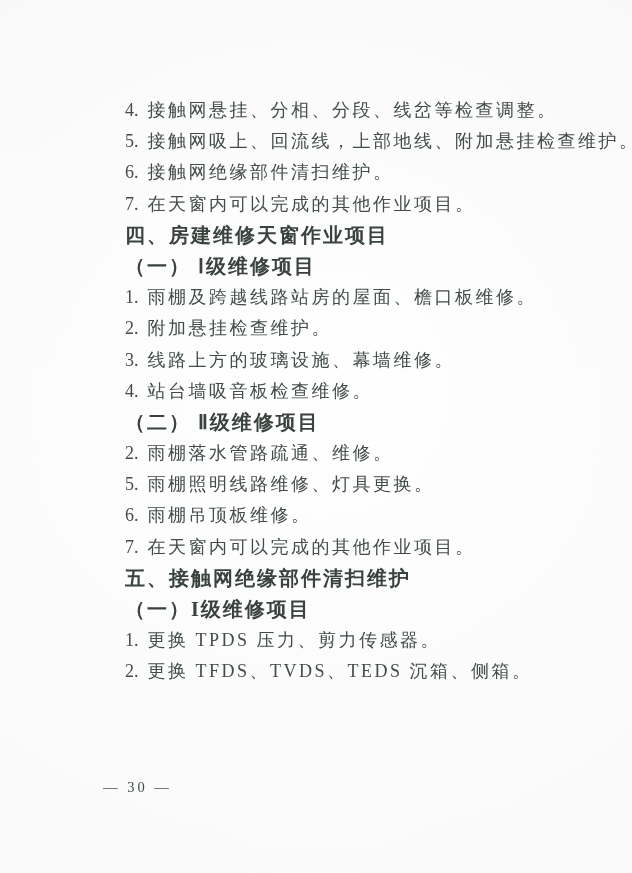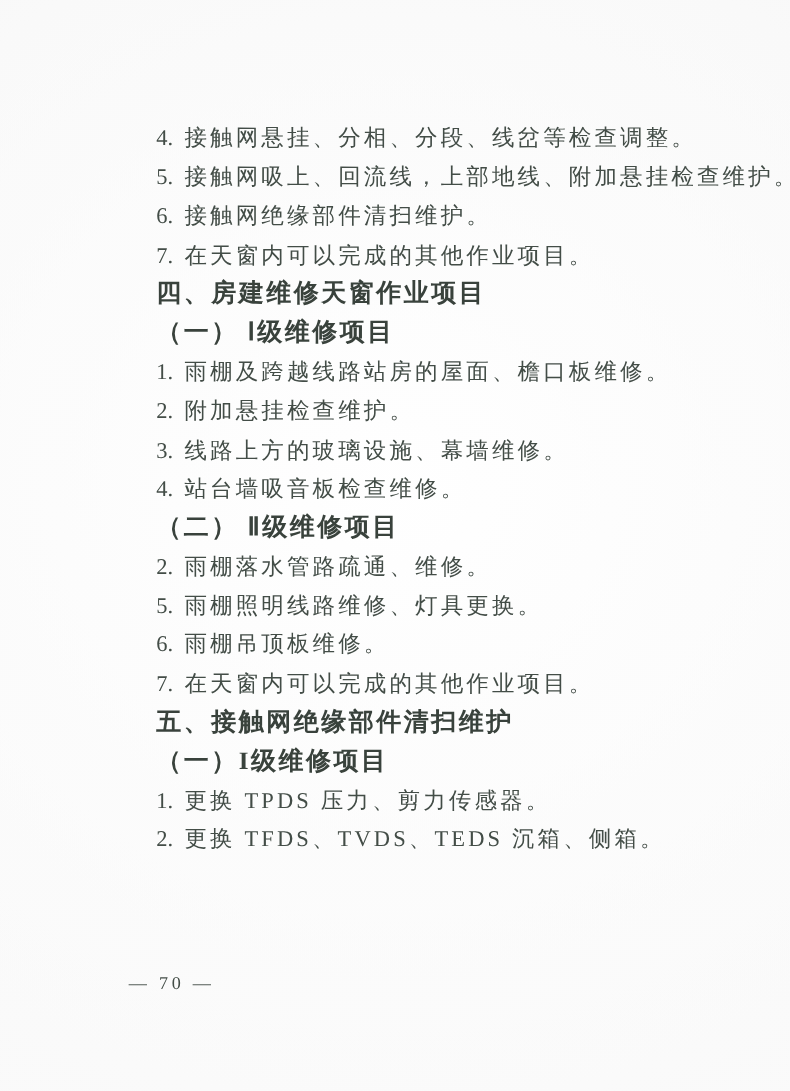--- a/index.html
+++ b/index.html
@@ -83,14 +83,14 @@
       <div class="line subheading">（二） Ⅱ级维修项目</div>
       <div class="line item"><span class="num">2.</span><span>雨棚落水管路疏通、维修。</span></div>
       <div class="line item"><span class="num">5.</span><span>雨棚照明线路维修、灯具更换。</span></div>
       <div class="line item"><span class="num">6.</span><span>雨棚吊顶板维修。</span></div>
       <div class="line item"><span class="num">7.</span><span>在天窗内可以完成的其他作业项目。</span></div>
       <div class="line heading">五、接触网绝缘部件清扫维护</div>
       <div class="line subheading">（一）I级维修项目</div>
       <div class="line item"><span class="num">1.</span><span>更换 TPDS 压力、剪力传感器。</span></div>
       <div class="line item"><span class="num">2.</span><span>更换 TFDS、TVDS、TEDS 沉箱、侧箱。</span></div>
     </div>
-  <div class="footer">— 70 —</div>
+  <div class="footer">— 30 —</div>
 </div>
 
 </body></html>

